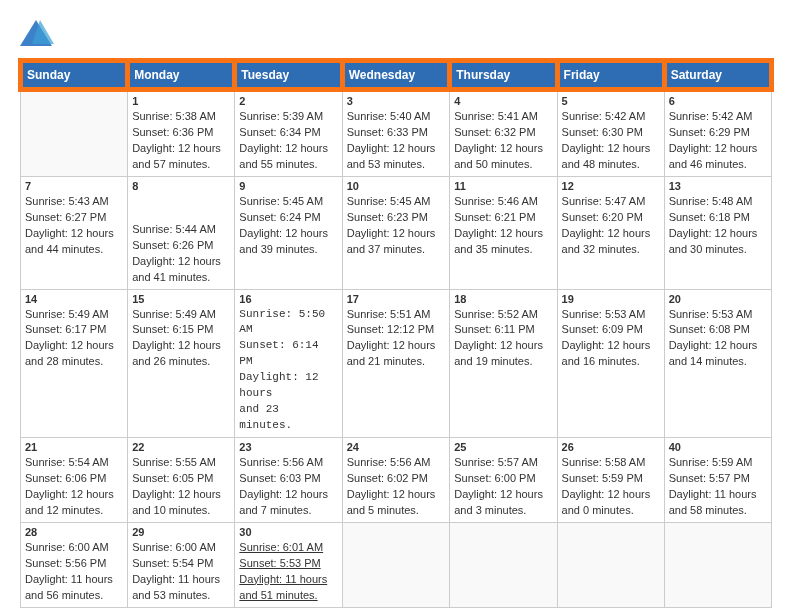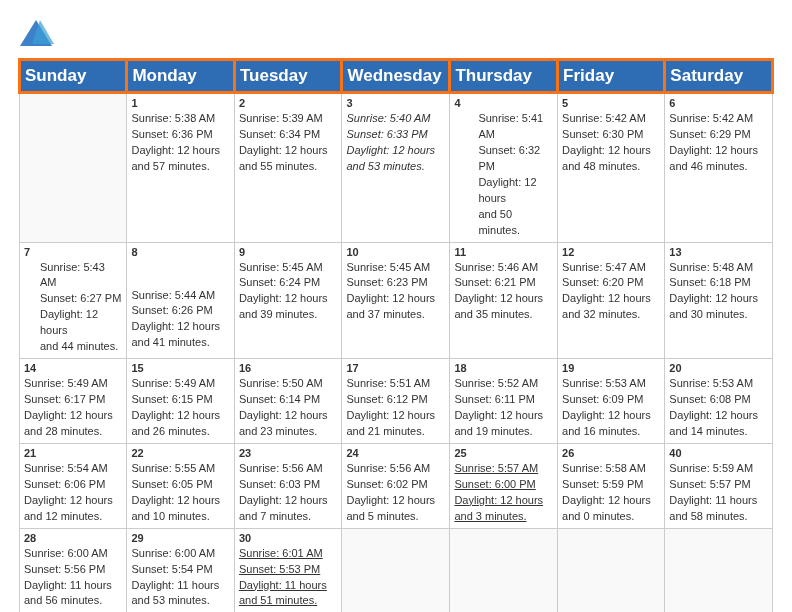--- a/index.html
+++ b/index.html
@@ -55,23 +55,23 @@
       width: 100%;
       border-collapse: collapse;
       flex: 1;
       font-size: 9.5px;
     }
     .calendar th {
       background: #2e6db4;
       color: #fff;
       padding: 5px 4px;
       text-align: left;
-      font-size: 17px;
+      font-size: 12px;
       font-weight: bold;
-      border: 3px solid #f97316;
+      border: 5px solid #f97316;
     }
     .calendar td {
       border: 1px solid #ccc;
       vertical-align: top;
       padding: 3px 4px;
       width: 108px;
       height: 80px;
     }
     .day-number {
       font-weight: bold;
@@ -133,28 +133,28 @@
           </td>
           <td>
             <div class="day-number">2</div>
             <div class="day-info" style="white-space: pre-line;">Sunrise: 5:39 AM
 Sunset: 6:34 PM
 Daylight: 12 hours
 and 55 minutes.</div>
           </td>
           <td>
             <div class="day-number">3</div>
-            <div class="day-info" style="white-space: pre-line; font-style: italic;">Sunrise: 5:40 AM
+            <div class="day-info" style="white-space: pre-line;">Sunrise: 5:40 AM
 Sunset: 6:33 PM
 Daylight: 12 hours
 and 53 minutes.</div>
           </td>
           <td>
             <div class="day-number">4</div>
-            <div class="day-info" style="white-space: pre-line; margin-left: 24px;">Sunrise: 5:41 AM
+            <div class="day-info" style="white-space: pre-line;">Sunrise: 5:41 AM
 Sunset: 6:32 PM
 Daylight: 12 hours
 and 50 minutes.</div>
           </td>
           <td>
             <div class="day-number">5</div>
             <div class="day-info" style="white-space: pre-line;">Sunrise: 5:42 AM
 Sunset: 6:30 PM
 Daylight: 12 hours
 and 48 minutes.</div>
@@ -163,21 +163,21 @@
             <div class="day-number">6</div>
             <div class="day-info" style="white-space: pre-line;">Sunrise: 5:42 AM
 Sunset: 6:29 PM
 Daylight: 12 hours
 and 46 minutes.</div>
           </td>
         </tr>
         <tr>
           <td>
             <div class="day-number">7</div>
-            <div class="day-info" style="white-space: pre-line; margin-left: 16px;">Sunrise: 5:43 AM
+            <div class="day-info" style="white-space: pre-line;">Sunrise: 5:43 AM
 Sunset: 6:27 PM
 Daylight: 12 hours
 and 44 minutes.</div>
           </td>
           <td>
             <div class="day-number">8</div>
             <div class="day-info" style="white-space: pre-line; margin-top: 30px;">Sunrise: 5:44 AM
 Sunset: 6:26 PM
 Daylight: 12 hours
 and 41 minutes.</div>
@@ -228,29 +228,29 @@
           </td>
           <td>
             <div class="day-number">15</div>
             <div class="day-info" style="white-space: pre-line;">Sunrise: 5:49 AM
 Sunset: 6:15 PM
 Daylight: 12 hours
 and 26 minutes.</div>
           </td>
           <td>
             <div class="day-number">16</div>
-            <div class="day-info" style="white-space: pre-line;">Sunrise: 5:50 AM
+            <div class="day-info" style="white-space: pre-line; font-family: Liberation Mono, monospace;">Sunrise: 5:50 AM
 Sunset: 6:14 PM
 Daylight: 12 hours
 and 23 minutes.</div>
           </td>
           <td>
             <div class="day-number">17</div>
             <div class="day-info" style="white-space: pre-line;">Sunrise: 5:51 AM
-Sunset: 6:12 PM
+Sunset: 12:12 PM
 Daylight: 12 hours
 and 21 minutes.</div>
           </td>
           <td>
             <div class="day-number">18</div>
             <div class="day-info" style="white-space: pre-line;">Sunrise: 5:52 AM
 Sunset: 6:11 PM
 Daylight: 12 hours
 and 19 minutes.</div>
           </td>
@@ -293,21 +293,21 @@
           </td>
           <td>
             <div class="day-number">24</div>
             <div class="day-info" style="white-space: pre-line;">Sunrise: 5:56 AM
 Sunset: 6:02 PM
 Daylight: 12 hours
 and 5 minutes.</div>
           </td>
           <td>
             <div class="day-number">25</div>
-            <div class="day-info" style="white-space: pre-line; text-decoration: underline;">Sunrise: 5:57 AM
+            <div class="day-info" style="white-space: pre-line;">Sunrise: 5:57 AM
 Sunset: 6:00 PM
 Daylight: 12 hours
 and 3 minutes.</div>
           </td>
           <td>
             <div class="day-number">26</div>
             <div class="day-info" style="white-space: pre-line;">Sunrise: 5:58 AM
 Sunset: 5:59 PM
 Daylight: 12 hours
 and 0 minutes.</div>

